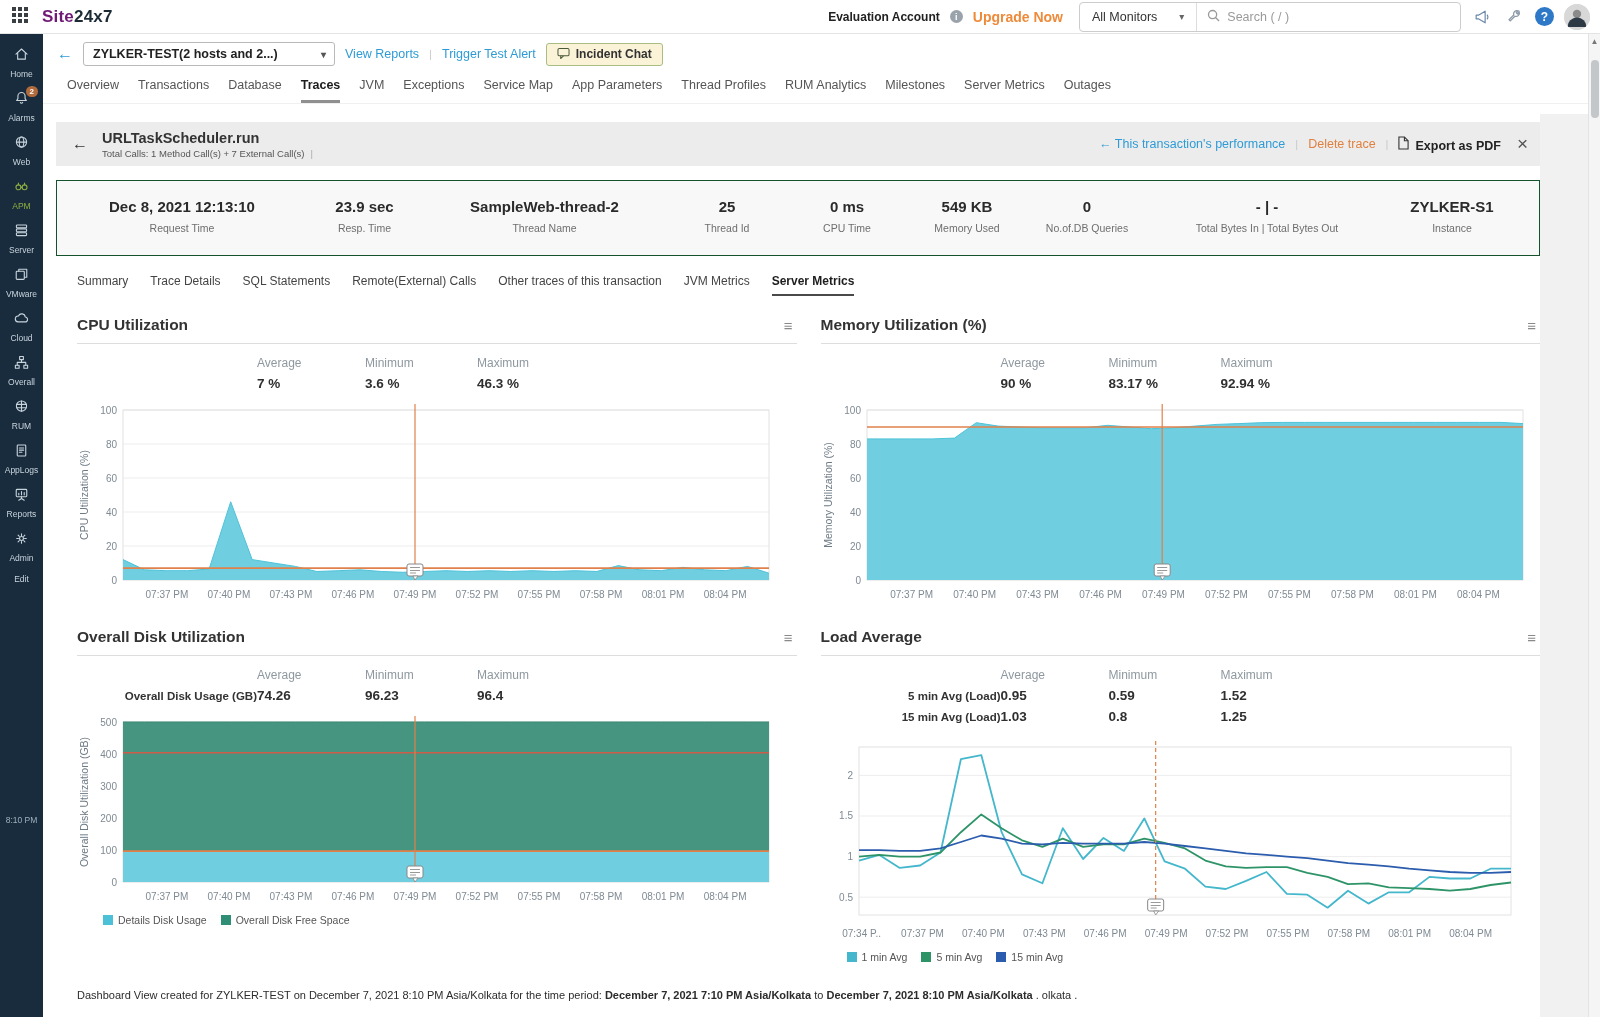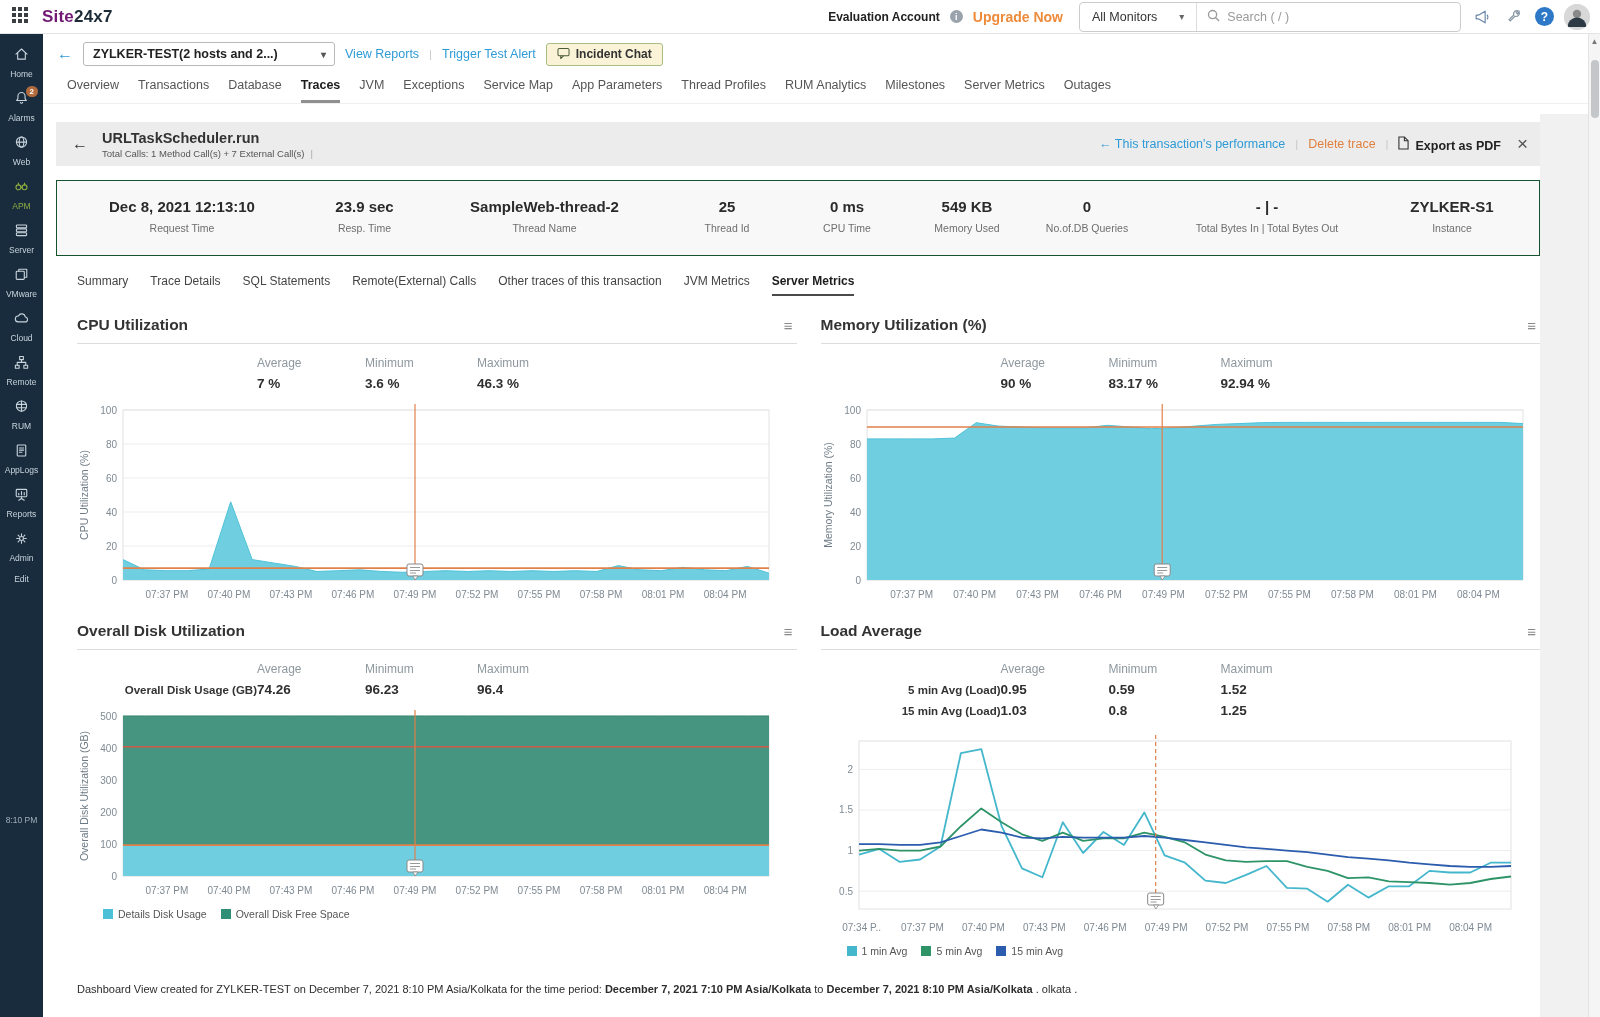--- a/index.html
+++ b/index.html
@@ -92,21 +92,21 @@
   .sm-cell { text-align:center; }
   .sm-val { font-size:15px; font-weight:700; color:#2b2b2b; }
   .sm-lbl { font-size:10.5px; color:#6e6e6e; margin-top:7px; }
 
   
   .subtabs { display:flex; gap:22px; padding:18px 0 0 21px; font-size:12px; color:#444; }
   .subtab { padding-bottom:6px; cursor:pointer; border-bottom:2px solid transparent; }
   .subtab.active { font-weight:700; color:#1d1d1d; border-bottom-color:#4a4a4a; }
 
   
-  .charts { display:grid; grid-template-columns:1fr 1fr; gap:2px 24px; padding:10px 0 0 21px; }
+  .charts { display:grid; grid-template-columns:1fr 1fr; gap:8px 24px; padding:10px 0 0 21px; }
   .panel-head { display:flex; align-items:center; justify-content:space-between;
                 border-bottom:1px solid #ddd; padding:10px 4px 9px 0; }
   .panel-head h3 { font-size:15.5px; font-weight:700; color:#333; }
   .menu { color:#8a8a8a; font-size:15px; cursor:pointer; }
   .stats { margin:9px 0 2px; }
   .stats-row { display:grid; grid-template-columns:180px 108px 112px 1fr; align-items:center; padding:3px 0; }
   .stats-row .h { font-size:12px; color:#8e989f; }
   .stats-row .rl { font-size:11.5px; font-weight:700; color:#333; text-align:right; padding-right:0; }
   .stats-row .rv { font-size:13.5px; font-weight:700; color:#2f2f2f; }
   .chart { margin-top:6px; }
@@ -238,21 +238,21 @@
       <span class="lbl">Cloud</span>
 
     </div>
       <div class="side-item">
       <span class="icon"><svg viewBox="0 0 20 20" width="17" height="17" fill="none" stroke="currentColor" stroke-width="1.3" stroke-linecap="round" stroke-linejoin="round">
             <rect x="7.8" y="3" width="4.4" height="3.6"></rect>
             <rect x="2.8" y="13.2" width="4.4" height="3.6"></rect>
             <rect x="12.8" y="13.2" width="4.4" height="3.6"></rect>
             <path d="M10 6.6v3.2M5 13.2v-3.4h10v3.4"></path>
           </svg></span>
-      <span class="lbl">Remote</span>
+      <span class="lbl">Overall</span>
 
     </div>
       <div class="side-item">
       <span class="icon"><svg viewBox="0 0 20 20" width="17" height="17" fill="none" stroke="currentColor" stroke-width="1.3" stroke-linecap="round" stroke-linejoin="round">
             <circle cx="10" cy="9.5" r="6"></circle>
             <path d="M4.4 7.5h11.2M4.4 11.5h11.2M10 3.5v12"></path>
           </svg></span>
       <span class="lbl">RUM</span>
 
     </div>

